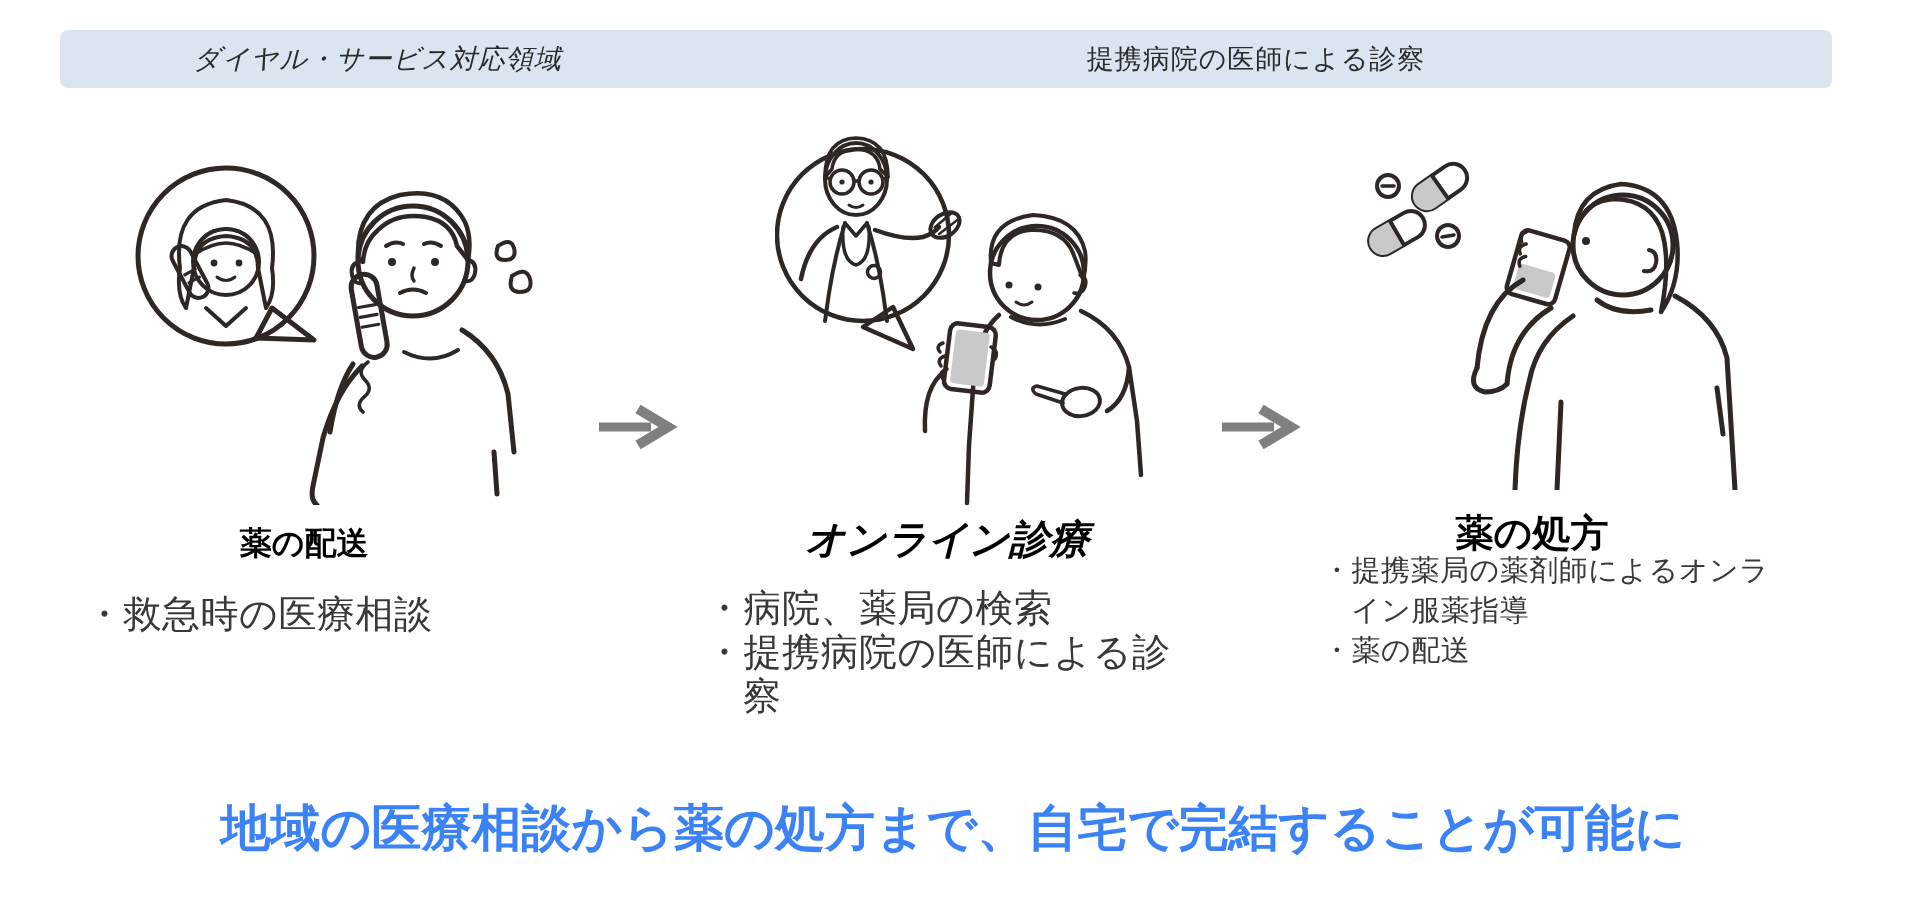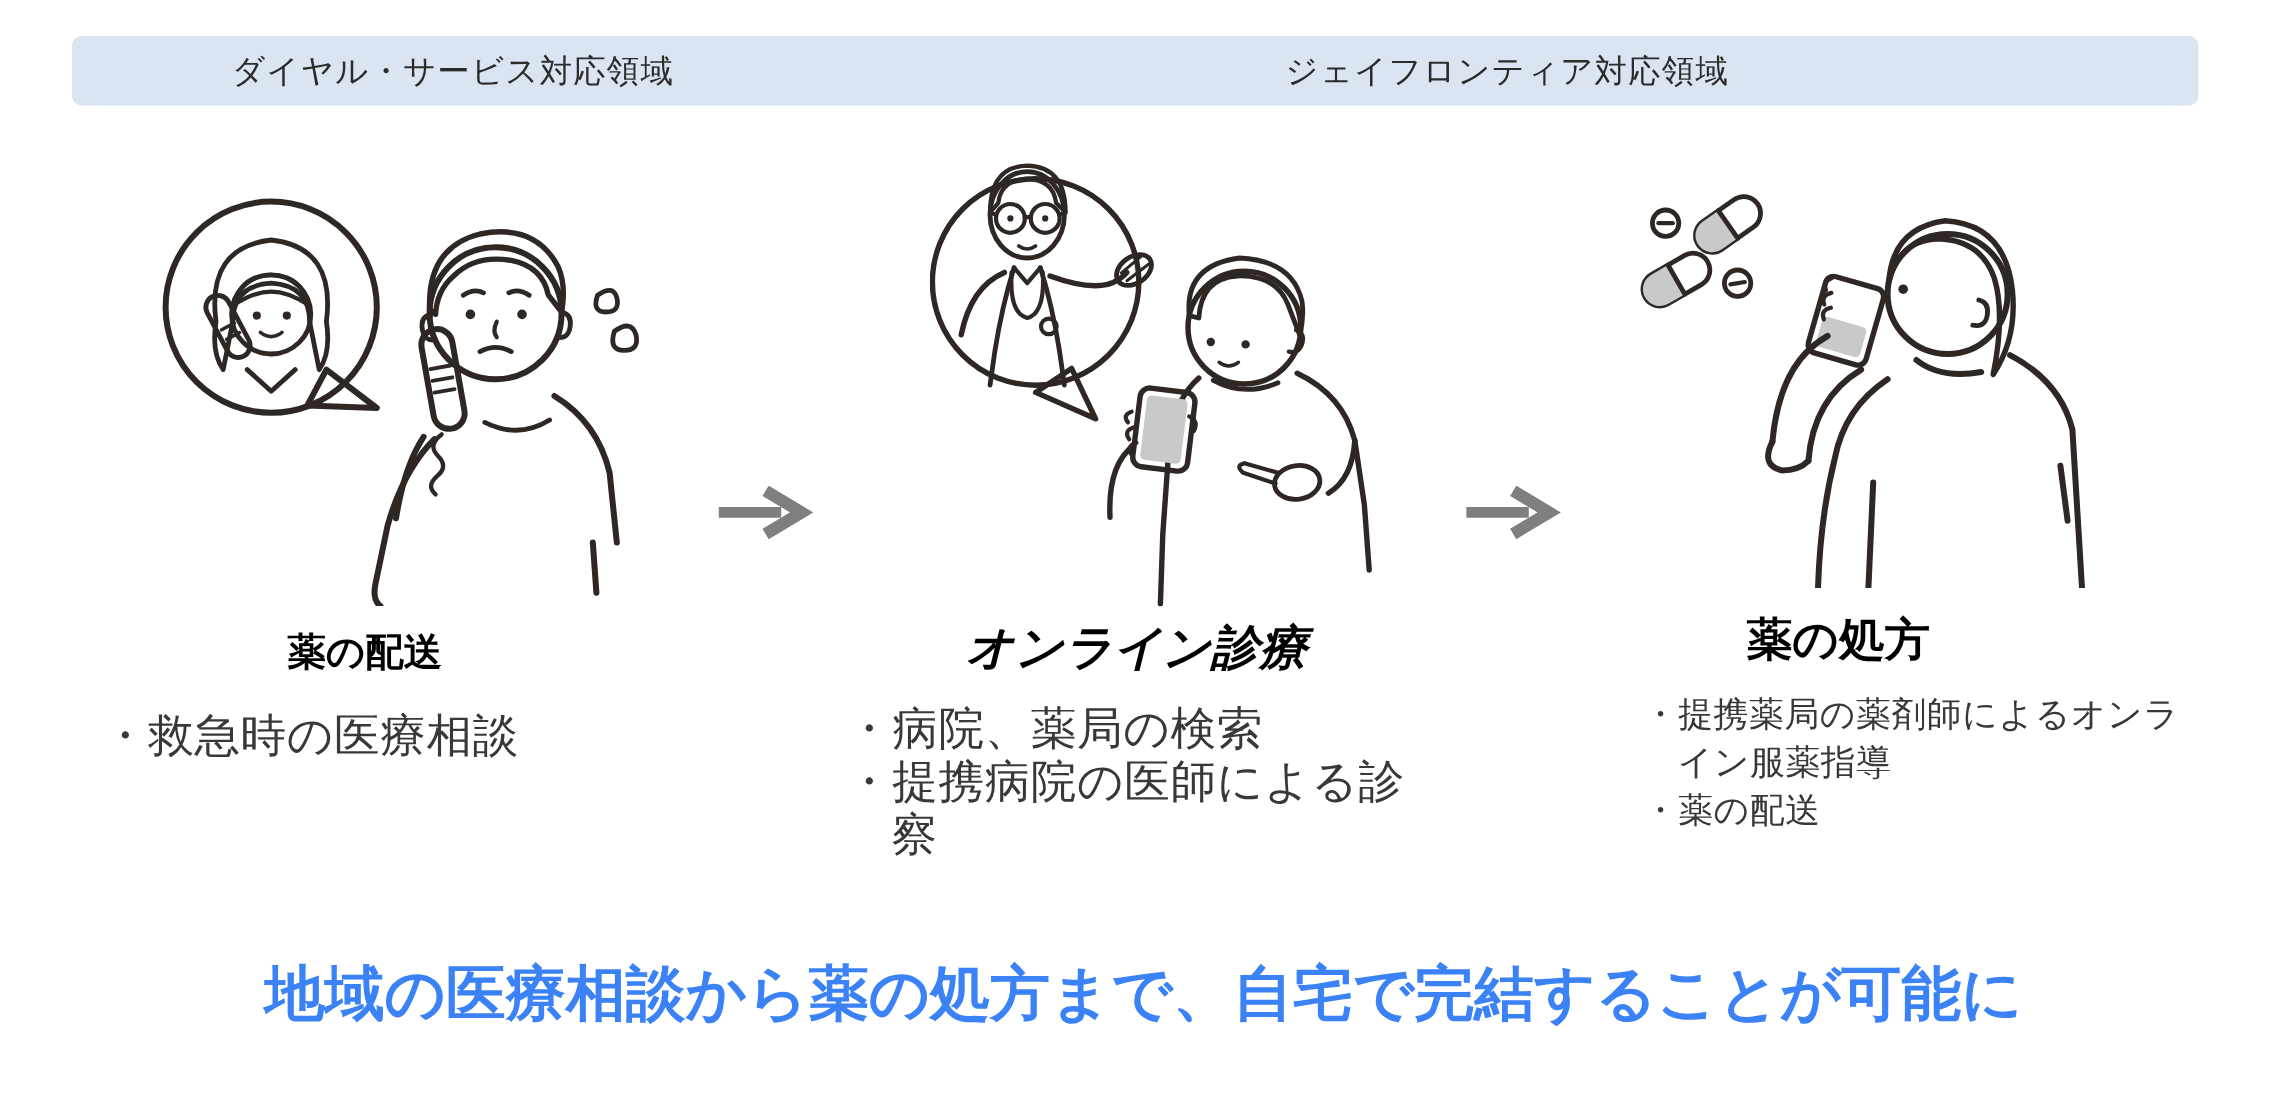--- a/index.html
+++ b/index.html
@@ -12,25 +12,25 @@
   .bullets{color:#383838;}
   .bullet{padding-left:1em;text-indent:-1em;letter-spacing:0.5px;}
   .col1 .bullet,.col2 .bullet{font-size:38px;line-height:44px;}
   .col3 .bullet{font-size:29px;line-height:40px;}
   .headline{font-weight:bold;color:#3b82f6;font-size:50px;text-align:center;white-space:nowrap;letter-spacing:0px;}
   .ln{stroke:#2e2724;fill:none;stroke-linecap:round;stroke-linejoin:round;}
 </style>
 </head>
 <body>
 
-<div class="abs banner" style="left:60px;top:30px;width:635px;height:58px;">
+<div class="abs banner" style="left:60px;top:30px;width:635px;height:58px;font-style:italic;">
   <span>ダイヤル・サービス対応領域</span>
 </div>
 <div class="abs banner" style="left:680px;top:30px;width:1152px;height:58px;">
-  <span>ジェイフロンティア対応領域</span>
+  <span>提携病院の医師による診察</span>
 </div>
 
 <svg class="abs" style="left:100px;top:150px;" width="470" height="355" viewBox="0 0 470 355">
 
   <circle cx="126" cy="106" r="88" fill="#fff" class="ln" stroke-width="5"></circle>
   <path d="M172,158 L214,190 L156,188 Z" fill="#fff" class="ln" stroke-width="5"></path>
 
   <path d="M80,118 Q72,56 126,50 Q180,56 172,118 Q176,144 166,158 L158,118 Q158,88 126,86 Q94,88 94,118 L86,158 Q76,144 80,118 Z" fill="#c9c9c9" class="ln" stroke-width="4"></path>
   <circle cx="126" cy="112" r="33" fill="#fff" class="ln" stroke-width="4"></circle>
   <path d="M95,104 Q100,80 126,79 Q152,80 157,104 Q140,93 126,93 Q112,93 95,104 Z" fill="#c9c9c9" class="ln" stroke-width="3.5"></path>
@@ -182,18 +182,18 @@
 <div class="abs step-title" style="left:747px;top:512px;width:400px;font-size:40px;font-style:italic;">オンライン診療</div>
 <div class="abs step-title" style="left:1332px;top:508px;width:400px;font-size:38px;">薬の処方</div>
 
 <div class="abs bullets col1" style="left:85px;top:592px;width:480px;">
   <div class="bullet">・救急時の医療相談</div>
 </div>
 <div class="abs bullets col2" style="left:705px;top:586px;width:480px;">
   <div class="bullet">・病院、薬局の検索</div>
   <div class="bullet">・提携病院の医師による診察</div>
 </div>
-<div class="abs bullets col3" style="left:1322px;top:576px;width:455px;margin-left:47px;">
+<div class="abs bullets col3" style="left:1322px;top:550px;width:455px;">
   <div class="bullet">・提携薬局の薬剤師によるオンライン服薬指導</div>
   <div class="bullet">・薬の配送</div>
 </div>
 
 <div class="abs headline" style="left:20px;top:795px;width:1866px;">地域の医療相談から薬の処方まで、自宅で完結することが可能に</div>
 
 </body></html>

